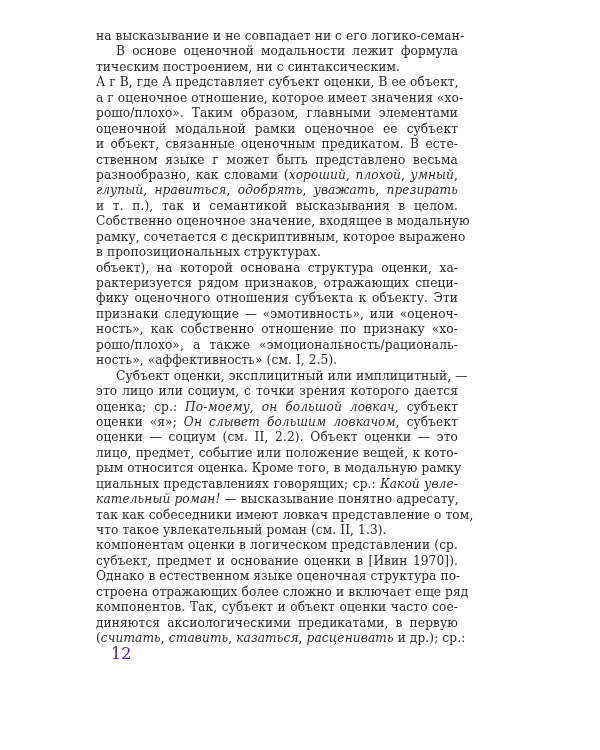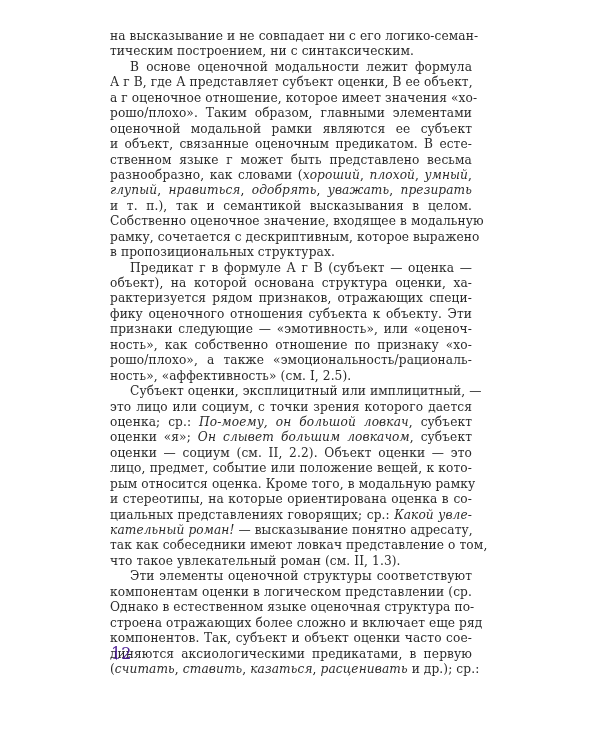--- a/index.html
+++ b/index.html
@@ -1,69 +1,67 @@
 <!DOCTYPE html>
 <html><head>
   <meta charset="utf-8">
   <style>
     html, body { margin: 0; padding: 0; }
     body {
       width: 600px; height: 750px; background: #ffffff; position: relative; overflow: hidden;
       font-family: "DejaVu Serif", serif; color: #2a2a2a;
     }
-    .page { position: absolute; left: 110px; top: 29px; width: 362px; }
+    .page { position: absolute; left: 96px; top: 29px; width: 362px; }
     .line {
       height: 15.45px; line-height: 15.45px; font-size: 12.2px; white-space: nowrap;
       text-align: justify; text-align-last: justify; letter-spacing: 0.1px;
     }
     .line.last { text-align-last: left; }
     .line.indent { padding-left: 20px; }
     i { font-style: italic; }
     .pagenum { position: absolute; left: 111px; top: 644px; font-size: 16px; font-family: "DejaVu Serif", serif; color: #4c1d95; }
   </style>
 </head>
 <body>
 
 <div class="page" id="page">
     <div class="line">на высказывание и не совпадает ни с его логико-семан-</div>
+    <div class="line indent">В основе оценочной модальности лежит формула</div>
     <div class="line last">тическим построением, ни с синтаксическим.</div>
-    <div class="line indent">В основе оценочной модальности лежит формула</div>
     <div class="line">А г В, где А представляет субъект оценки, В ее объект,</div>
     <div class="line">а г оценочное отношение, которое имеет значения «хо-</div>
     <div class="line">рошо/плохо». Таким образом, главными элементами</div>
-    <div class="line">оценочной модальной рамки являются ее субъект</div>
+    <div class="line">оценочной модальной рамки оценочное ее субъект</div>
     <div class="line">и объект, связанные оценочным предикатом. В есте-</div>
     <div class="line">ственном языке г может быть представлено весьма</div>
     <div class="line">разнообразно, как словами (<i>хороший</i>, <i>плохой</i>, <i>умный</i>,</div>
     <div class="line"><i>глупый</i>, <i>нравиться</i>, <i>одобрять</i>, <i>уважать</i>, <i>презирать</i></div>
     <div class="line">и т. п.), так и семантикой высказывания в целом.</div>
     <div class="line">Собственно оценочное значение, входящее в модальную</div>
     <div class="line">рамку, сочетается с дескриптивным, которое выражено</div>
     <div class="line last">в пропозициональных структурах.</div>
-    <div class="line indent">Предикат г в формуле А г В (субъект — оценка —</div>
     <div class="line">объект), на которой основана структура оценки, ха-</div>
     <div class="line">рактеризуется рядом признаков, отражающих специ-</div>
     <div class="line">фику оценочного отношения субъекта к объекту. Эти</div>
     <div class="line">признаки следующие — «эмотивность», или «оценоч-</div>
     <div class="line">ность», как собственно отношение по признаку «хо-</div>
     <div class="line">рошо/плохо», а также «эмоциональность/рациональ-</div>
     <div class="line last">ность», «аффективность» (см. I, 2.5).</div>
     <div class="line indent">Субъект оценки, эксплицитный или имплицитный, —</div>
     <div class="line">это лицо или социум, с точки зрения которого дается</div>
     <div class="line">оценка; ср.: <i>По-моему, он большой ловкач</i>, субъект</div>
     <div class="line">оценки «я»; <i>Он слывет большим ловкачом</i>, субъект</div>
     <div class="line">оценки — социум (см. II, 2.2). Объект оценки — это</div>
     <div class="line">лицо, предмет, событие или положение вещей, к кото-</div>
     <div class="line">рым относится оценка. Кроме того, в модальную рамку</div>
-    <div class="line">и стереотипы, на которые ориентирована оценка в со-</div>
     <div class="line">циальных представлениях говорящих; ср.: <i>Какой увле-</i></div>
     <div class="line"><i>кательный роман!</i> — высказывание понятно адресату,</div>
     <div class="line">так как собеседники имеют ловкач представление о том,</div>
     <div class="line last">что такое увлекательный роман (см. II, 1.3).</div>
-    <div class="line indent">Эти элементы оценочной структуры соответствуют</div>
     <div class="line">компонентам оценки в логическом представлении (ср.</div>
+    <div class="line">субъект, предмет и основание оценки в [Ивин 1970]).</div>
     <div class="line">Однако в естественном языке оценочная структура по-</div>
     <div class="line">строена отражающих более сложно и включает еще ряд</div>
     <div class="line">компонентов. Так, субъект и объект оценки часто сое-</div>
     <div class="line">диняются аксиологическими предикатами, в первую</div>
     <div class="line">(<i>считать</i>, <i>ставить</i>, <i>казаться</i>, <i>расценивать</i> и др.); ср.:</div>
   </div>
 <div class="pagenum">12</div>
 
 </body></html>

